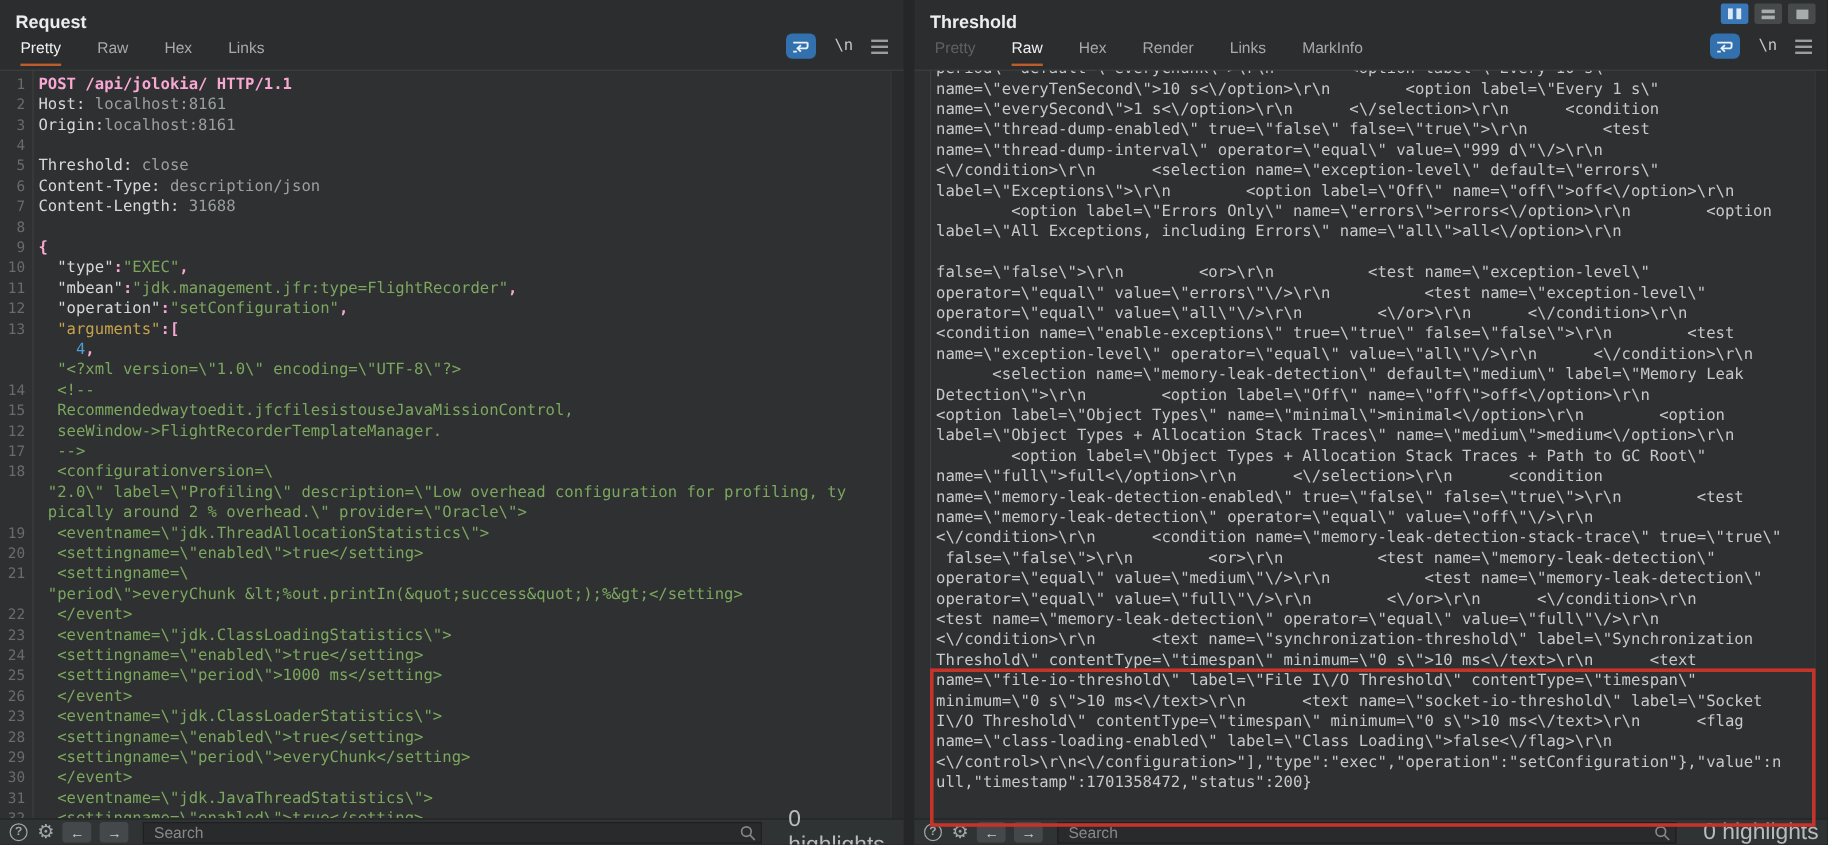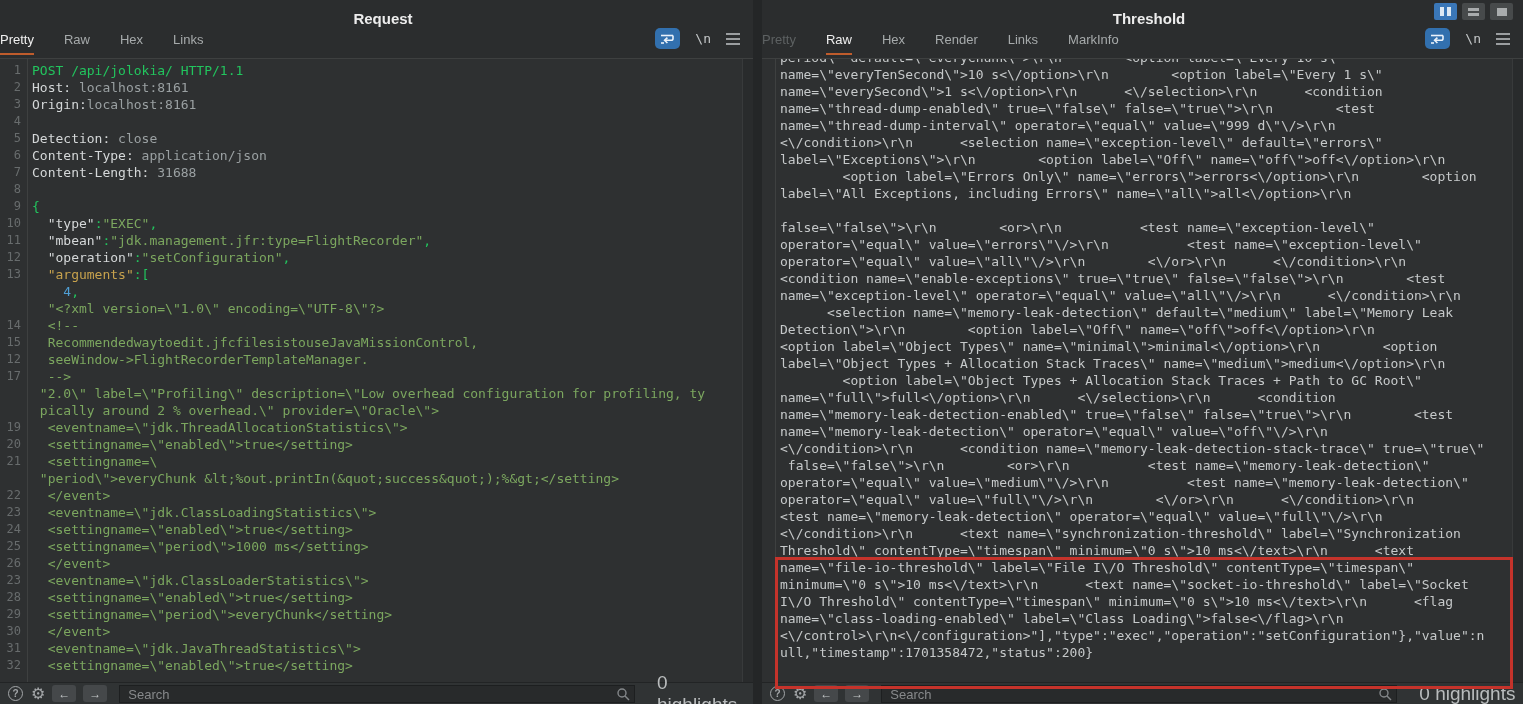--- a/index.html
+++ b/index.html
@@ -2,23 +2,23 @@
 <html><head>
 <meta charset="utf-8">
 <style>
   * { margin:0; padding:0; box-sizing:border-box; }
   html,body { background:#242627; }
   #page { position:relative; width:1523px; height:704px; background:#242627; overflow:hidden;
           font-family:"Liberation Sans", sans-serif; }
   .panel { position:absolute; top:0; bottom:0; background:#2b2d2e; }
   #panel-request  { left:0;   width:753px; }
   #panel-response { left:762px; width:761px; }
-  .hdr { height:32px; padding:10px 0 0 13px;text-align:center; }
+  .hdr { height:32px; padding:10px 0 0 13px; }
   .hdr .title { font-size:15px; font-weight:bold; color:#ededed; }
-  .tabs { height:26px; display:flex; align-items:flex-start; padding-left:0; position:relative; }
+  .tabs { height:26px; display:flex; align-items:flex-start; padding-left:17px; position:relative; }
   .tab { font-size:13px; color:#a6aaab; margin-right:30px; padding-bottom:6px; cursor:default; }
   .tab.active { color:#f0f0f0; border-bottom:2px solid #bf5c2c; }
   .tab.disabled { color:#5d6162; }
   .tabctl { margin-left:auto; display:flex; align-items:center; gap:15px; padding-right:13px; margin-top:-4px; }
   .wrapbtn { width:25px; height:21px; background:#3270ae; border-radius:5px;
              display:flex; align-items:center; justify-content:center; }
   .nl-label { font-family:"DejaVu Sans Mono", monospace; font-size:13px; color:#c3c6c7; }
   .burger { display:flex; flex-direction:column; gap:3px; }
   .burger div { width:14px; height:2px; background:#9b9ea0; }
   .winbtns { position:absolute; top:3px; right:10px; display:flex; gap:5px; }
@@ -36,21 +36,21 @@
   #panel-request  .gutterline { left:27px; }
   #panel-response .gutterline { left:13px; }
   .scrolltrack { position:absolute; right:0; top:0; bottom:0; width:11px; background:#292b2c; border-left:1px solid #383a3b; }
   .content { position:absolute; left:0; right:12px; }
   #panel-request  .content { top:3px; }
   #panel-response .content { top:-10px; }
   .row { display:flex; height:17px; }
   .ln { flex:none; width:27px; padding-right:6px; text-align:right; color:#686c6d; font-size:12px; }
   #panel-response .ln { width:13px; padding-right:0; }
   .code { white-space:pre; padding-left:5px; }
-  .c-w { color:#22c55e; } .c-h { color:#d5d8d9;margin-top:48px; } .c-v { color:#9aa0a2; }
+  .c-w { color:#f9a8d4;font-weight:bold; } .c-h { color:#d5d8d9;margin-top:48px; } .c-v { color:#9aa0a2; }
   .c-k { color:#d5d8d9; } .c-y { color:#c7a24d; } .c-s { color:#7ca75f; }
   .c-n { color:#4f9fd4; } .c-r { color:#c6c9ca; }
   .searchbar { position:absolute; left:0; right:0; top:682px; height:22px; background:#303334;
                border-top:1px solid #222425; display:flex; align-items:center; padding-left:8px; }
   .helpcircle { flex:none; width:15px; height:15px; border:1.5px solid #a3a6a8; border-radius:50%;
                 color:#a3a6a8; font-size:10px; font-weight:bold; display:flex; align-items:center;
                 justify-content:center; }
   .gear { flex:none; color:#a3a6a8; font-size:16px; line-height:1; margin-left:8px; }
   .navbtn { flex:none; width:24px; height:17px; background:#45484a; border-radius:3px; color:#c6c9ca;
             font-size:12px; display:flex; align-items:center; justify-content:center; margin-left:7px; }
@@ -108,25 +108,25 @@
           </div>
           <div class="row">
             <span class="ln">3</span>
             <span class="code"><span class="c-h">Origin:</span><span class="c-v">localhost:8161</span></span>
           </div>
           <div class="row">
             <span class="ln">4</span>
           </div>
           <div class="row">
             <span class="ln">5</span>
-            <span class="code"><span class="c-h">Detection:</span><span class="c-v"> close</span></span>
+            <span class="code"><span class="c-h">Threshold:</span><span class="c-v"> close</span></span>
           </div>
           <div class="row">
             <span class="ln">6</span>
-            <span class="code"><span class="c-h">Content-Type:</span><span class="c-v"> application/json</span></span>
+            <span class="code"><span class="c-h">Content-Type:</span><span class="c-v"> description/json</span></span>
           </div>
           <div class="row">
             <span class="ln">7</span>
             <span class="code"><span class="c-h">Content-Length:</span><span class="c-v"> 31688</span></span>
           </div>
           <div class="row">
             <span class="ln">8</span>
             <span class="code"></span>
           </div>
           <div class="row">
@@ -165,20 +165,24 @@
             <span class="ln">15</span>
             <span class="code"><span class="c-w">  </span><span class="c-s">Recommendedwaytoedit.jfcfilesistouseJavaMissionControl,</span></span>
           </div>
           <div class="row">
             <span class="ln">12</span>
             <span class="code"><span class="c-w">  </span><span class="c-s">seeWindow-&gt;FlightRecorderTemplateManager.</span></span>
           </div>
           <div class="row">
             <span class="ln">17</span>
             <span class="code"><span class="c-w">  </span><span class="c-s">--&gt;</span></span>
+          </div>
+          <div class="row">
+            <span class="ln">18</span>
+            <span class="code"><span class="c-w">  </span><span class="c-s">&lt;configurationversion=\</span></span>
           </div>
           <div class="row">
             <span class="ln"></span>
             <span class="code"><span class="c-w"> </span><span class="c-s">"2.0\" label=\"Profiling\" description=\"Low overhead configuration for profiling, ty</span></span>
           </div>
           <div class="row">
             <span class="ln"></span>
             <span class="code"><span class="c-w"> </span><span class="c-s">pically around 2 % overhead.\" provider=\"Oracle\"&gt;</span></span>
           </div>
           <div class="row">

